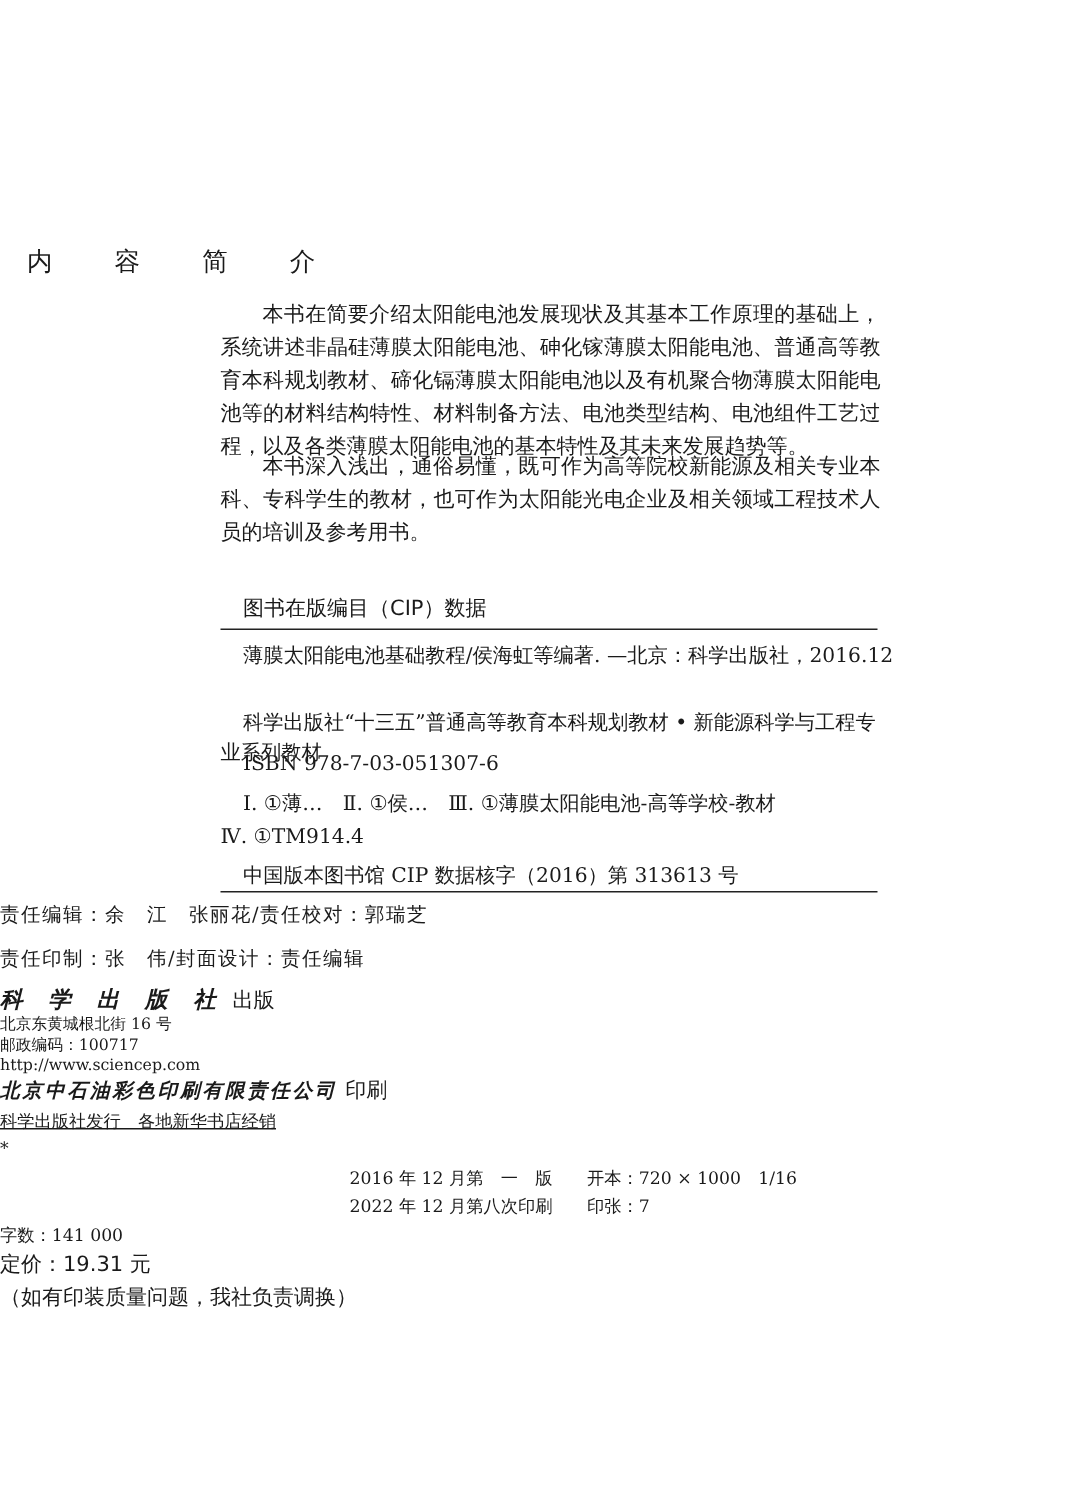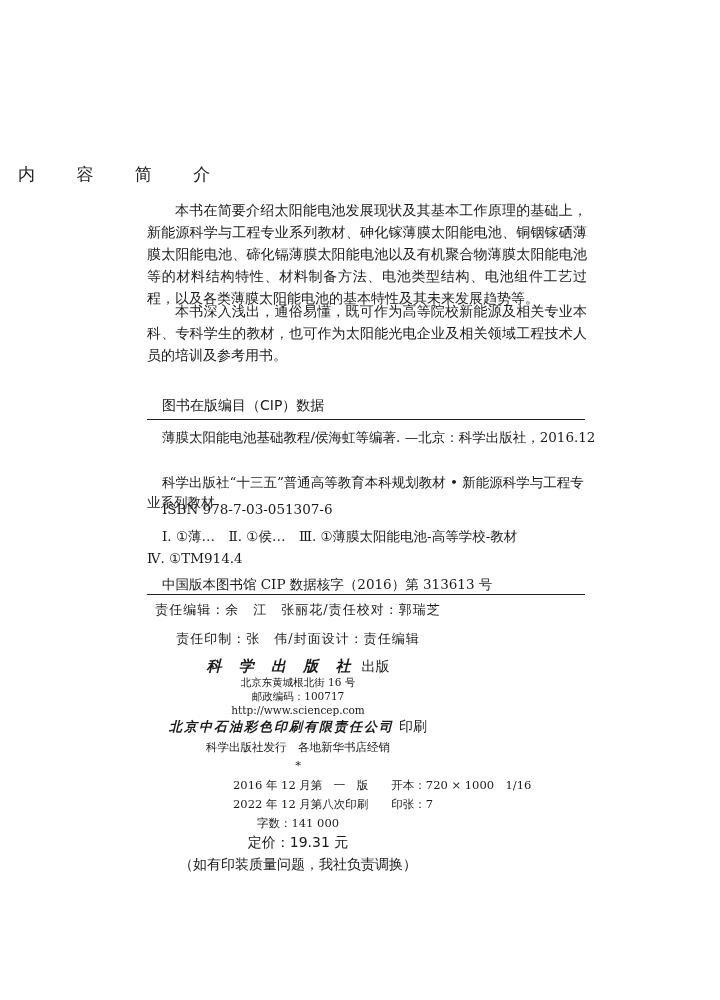--- a/index.html
+++ b/index.html
@@ -21,36 +21,36 @@
     .p1 { top: 199px; }
     .p2 { top: 300px; }
     .cip-heading {
       left: 162px; top: 397px; font-family: "DejaVu Sans", sans-serif; font-size: 14px;
     }
     .rule { left: 147px; width: 438px; height: 0; border-top: 1px solid #222; }
     .r1 { top: 419px; }
     .r2 { top: 594px; }
     .cip-line { left: 162px; font-size: 13.5px; line-height: 20px; white-space: nowrap; }
     .cip-wrap { left: 147px; width: 440px; font-size: 13.5px; line-height: 20px; text-indent: 15px; }
-    .center { left: 0; width: 596px; text-align: center; }
+    .center { left: 0; width: 596px; text-align: left; }
     .credit { font-family: "DejaVu Serif", serif; font-size: 13px; letter-spacing: 1px; }
     .pub-name { font-family: "DejaVu Serif", serif; font-weight: bold; font-size: 15px; letter-spacing: 6px; font-style: italic; }
     .pub-suffix { font-size: 14px; }
     .small { font-size: 10.5px; }
     .printer { font-family: "DejaVu Serif", serif; font-weight: bold; font-style: italic; font-size: 13px; letter-spacing: 2px; }
     .info { font-size: 11.5px; }
     .price { font-family: "DejaVu Sans", sans-serif; font-size: 14px; }
     .notice { font-family: "DejaVu Serif", serif; font-size: 14px; }
     .pre { white-space: pre; }
   </style>
 </head>
 <body>
 
 <div class="abs title">内 容 简 介</div>
-<div class="abs para p1">本书在简要介绍太阳能电池发展现状及其基本工作原理的基础上，新能源科学与工程专业系列教材、砷化镓薄膜太阳能电池、铜铟镓硒薄膜太阳能电池、碲化镉薄膜太阳能电池以及有机聚合物薄膜太阳能电池等的材料结构特性、材料制备方法、电池类型结构、电池组件工艺过程，以及各类薄膜太阳能电池的基本特性及其未来发展趋势等。</div>
+<div class="abs para p1">本书在简要介绍太阳能电池发展现状及其基本工作原理的基础上，系统讲述非晶硅薄膜太阳能电池、砷化镓薄膜太阳能电池、普通高等教育本科规划教材、碲化镉薄膜太阳能电池以及有机聚合物薄膜太阳能电池等的材料结构特性、材料制备方法、电池类型结构、电池组件工艺过程，以及各类薄膜太阳能电池的基本特性及其未来发展趋势等。</div>
 <div class="abs para p2">本书深入浅出，通俗易懂，既可作为高等院校新能源及相关专业本科、专科学生的教材，也可作为太阳能光电企业及相关领域工程技术人员的培训及参考用书。</div>
 
 <div class="abs cip-heading">图书在版编目（CIP）数据</div>
 <div class="abs rule r1"></div>
 <div class="abs cip-line" style="top:427px;">薄膜太阳能电池基础教程/侯海虹等编著. —北京：科学出版社，2016.12</div>
 <div class="abs cip-wrap" style="top:452px;margin-top:20px;">科学出版社“十三五”普通高等教育本科规划教材 • 新能源科学与工程专业系列教材</div>
 <div class="abs cip-line" style="top:499px;">ISBN 978-7-03-051307-6</div>
 <div class="abs cip-line" style="top:526px;">Ⅰ. ①薄…　Ⅱ. ①侯…　Ⅲ. ①薄膜太阳能电池-高等学校-教材</div>
 <div class="abs cip-line" style="left:147px; top:548px;">Ⅳ. ①TM914.4</div>
 <div class="abs cip-line" style="top:574px;">中国版本图书馆 CIP 数据核字（2016）第 313613 号</div>
@@ -64,19 +64,19 @@
   <span class="pub-suffix">出版</span>
 </div>
 <div class="abs center small" style="top:676px;">北京东黄城根北街 16 号</div>
 <div class="abs center small" style="top:690px;">邮政编码：100717</div>
 <div class="abs center small" style="top:704px;">http://www.sciencep.com</div>
 <div class="abs center" style="top:716px;">
   <span class="printer">北京中石油彩色印刷有限责任公司</span>
   <span class="pub-suffix">印刷</span>
 </div>
 
-<div class="abs center info pre" style="top:740px;">科学出版社发行　各地新华书店经销</div>
+<div class="abs center info pre" style="top:740px;text-decoration:underline;">科学出版社发行　各地新华书店经销</div>
 <div class="abs center info" style="top:758px;">*</div>
 <div class="abs info pre" style="left:233px; top:778px;">2016 年 12 月第　一　版　　开本：720 × 1000　1/16</div>
 <div class="abs info pre" style="left:233px; top:797px;">2022 年 12 月第八次印刷　　印张：7</div>
 <div class="abs center info" style="top:816px;">字数：141 000</div>
 <div class="abs center price" style="top:834px;">定价：19.31 元</div>
 <div class="abs center notice" style="top:856px;">（如有印装质量问题，我社负责调换）</div>
 
 </body></html>

